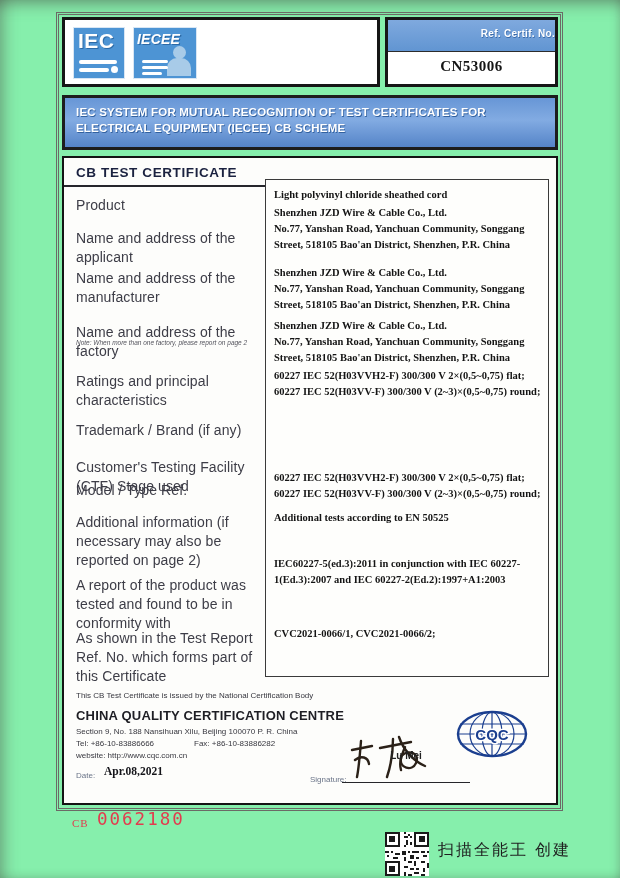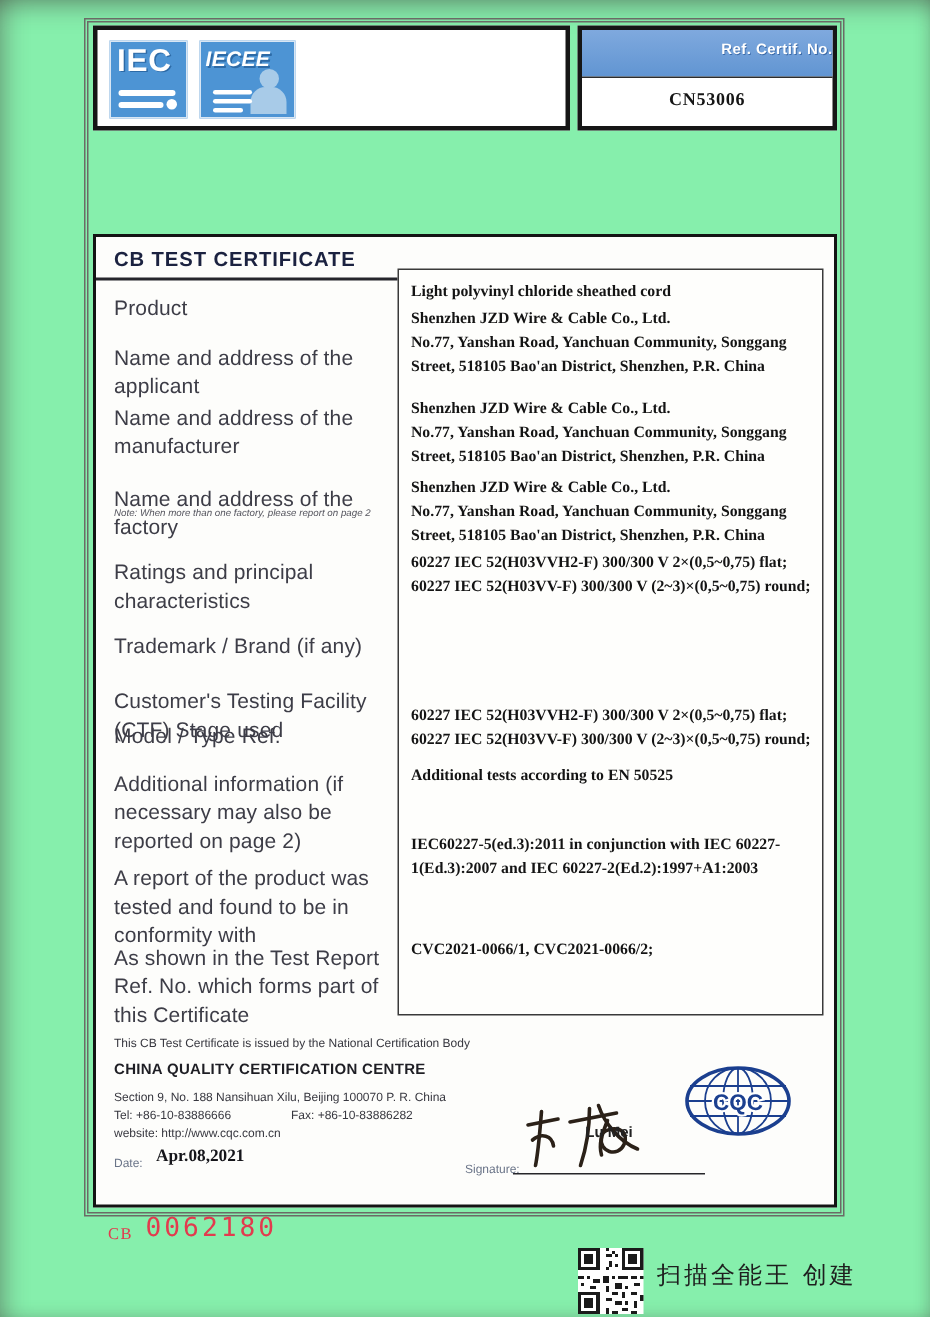--- a/index.html
+++ b/index.html
@@ -16,21 +16,21 @@
   
   .frame { left:56px; top:12px; width:507px; height:799px; border:3px double #6b6a66; }
 
   
   .logo-box { left:62px; top:17px; width:318px; height:70px; background:#fff; border:3px solid #161616; }
   .ref-box  { left:385px; top:17px; width:173px; height:70px; background:#fff; border:3px solid #161616; }
   .ref-bar  { left:0; top:0; right:0; height:32px; background:linear-gradient(180deg,#7fa9de,#6195d2);
               color:#fff; font-weight:bold; font-size:10px; text-align:right; line-height:28px;
               text-shadow:.6px .6px 0 #3b6aa8; border-bottom:1px solid #2c2c2c; letter-spacing:.3px;}
   .ref-val  { left:0; top:28px; right:0; bottom:0; display:flex; align-items:center; justify-content:center;
-              font-family:"Liberation Serif",serif; font-weight:bold; font-size:12px; color:#151515; letter-spacing:.5px;}
+              font-family:"Liberation Serif",serif; font-weight:bold; font-size:15px; color:#151515; letter-spacing:.5px;}
   .iec-logo { left:8px; top:7px; width:52px; height:52px; background:#4d94d4; border:1px solid #d8e6f4;
               color:#fff; overflow:hidden; }
   .iec-txt  { position:absolute; left:4px; top:1px; font-size:21px; font-weight:bold; letter-spacing:.5px;
               text-shadow:1px 1px 0 #2d6aa6;}
   .iec-line1{ position:absolute; left:5px; top:32px; width:38px; height:3.5px; background:#fff; border-radius:2px;}
   .iec-line2{ position:absolute; left:5px; top:40px; width:30px; height:3.5px; background:#fff; border-radius:2px;}
   .iec-dot  { position:absolute; left:37px; top:38px; width:7px; height:7px; background:#fff; border-radius:50%;}
   .iecee-logo{ left:68px; top:7px; width:64px; height:52px; background:#4d94d4; border:1px solid #d8e6f4; overflow:hidden;}
   .iecee-txt{ position:absolute; left:3px; top:3px; font-size:14px; font-weight:bold; font-style:italic; color:#fff;
               text-shadow:1.2px 1.2px 0 #2d6aa6; letter-spacing:.2px;text-align:center;}
@@ -50,21 +50,21 @@
   .title-rule { position:absolute; left:0; top:27px; width:233px; border-top:2px solid #26262c;}
 
   .lbl { position:absolute; left:12px; width:182px; font-size:14px; color:#3d3d47; line-height:1.35; letter-spacing:.1px;}
   .note{ position:absolute; left:12px; width:190px; font-size:6.5px; color:#55555e; font-style:italic;}
 
   .vbox { position:absolute; left:201px; top:21px; width:284px; height:498px; border:1.5px solid #3a3a3a; background:#fefefc;}
   .val { position:absolute; left:8px; width:270px; font-family:"Liberation Serif",serif; font-weight:bold;
          font-size:10.5px; color:#141414; line-height:1.5;}
 
   .issued { position:absolute; left:12px; top:533px; font-size:8px; color:#37373f;}
-  .ncb-name { position:absolute; left:12px; top:550px; font-size:10px; font-weight:bold; color:#1e1e24; letter-spacing:.2px;}
+  .ncb-name { position:absolute; left:12px; top:550px; font-size:13px; font-weight:bold; color:#1e1e24; letter-spacing:.2px;}
   .ncb-line { position:absolute; left:12px; font-size:8px; color:#37373f;}
   .cqc { position:absolute; left:390px; top:550px; }
   .date-lbl { position:absolute; left:12px; top:613px; font-size:8px; color:#6a7488;}
   .date-val { position:absolute; left:40px; top:607px; font-family:"Liberation Serif",serif; font-weight:bold; font-size:11.5px; color:#15151a;}
   .sig-lbl { position:absolute; left:246px; top:617px; font-size:8px; color:#6a7488;}
   .sig-art { position:absolute; left:283px; top:575px; }
   .sig-line { position:absolute; left:278px; top:624px; width:128px; border-top:1.6px solid #26262a;}
   .sig-name { position:absolute; left:278px; top:592px; width:128px; text-align:center; font-size:10px; font-weight:bold; color:#222;}
 
   
@@ -95,20 +95,21 @@
       <span class="iecee-bar" style="top:44px; width:20px;"></span>
       <span class="iecee-txt">IECEE</span>
     </div>
   </div>
 
   <div class="abs ref-box">
     <div class="abs ref-bar">Ref. Certif. No.</div>
     <div class="abs ref-val">CN53006</div>
   </div>
 
+  <div class="abs banner">IEC SYSTEM FOR MUTUAL RECOGNITION OF TEST CERTIFICATES FOR ELECTRICAL EQUIPMENT (IECEE) CB SCHEME</div>
 
   <div class="abs main">
     <div class="cert-title">CB TEST CERTIFICATE</div>
     <div class="title-rule"></div>
 
     <div class="lbl" style="top:38px;">Product</div>
     <div class="lbl" style="top:71px;">Name and address of the applicant</div>
     <div class="lbl" style="top:111px;">Name and address of the manufacturer</div>
     <div class="lbl" style="top:165px;">Name and address of the factory</div>
     <div class="note" style="top:181px;">Note: When more than one factory, please report on page 2</div>

